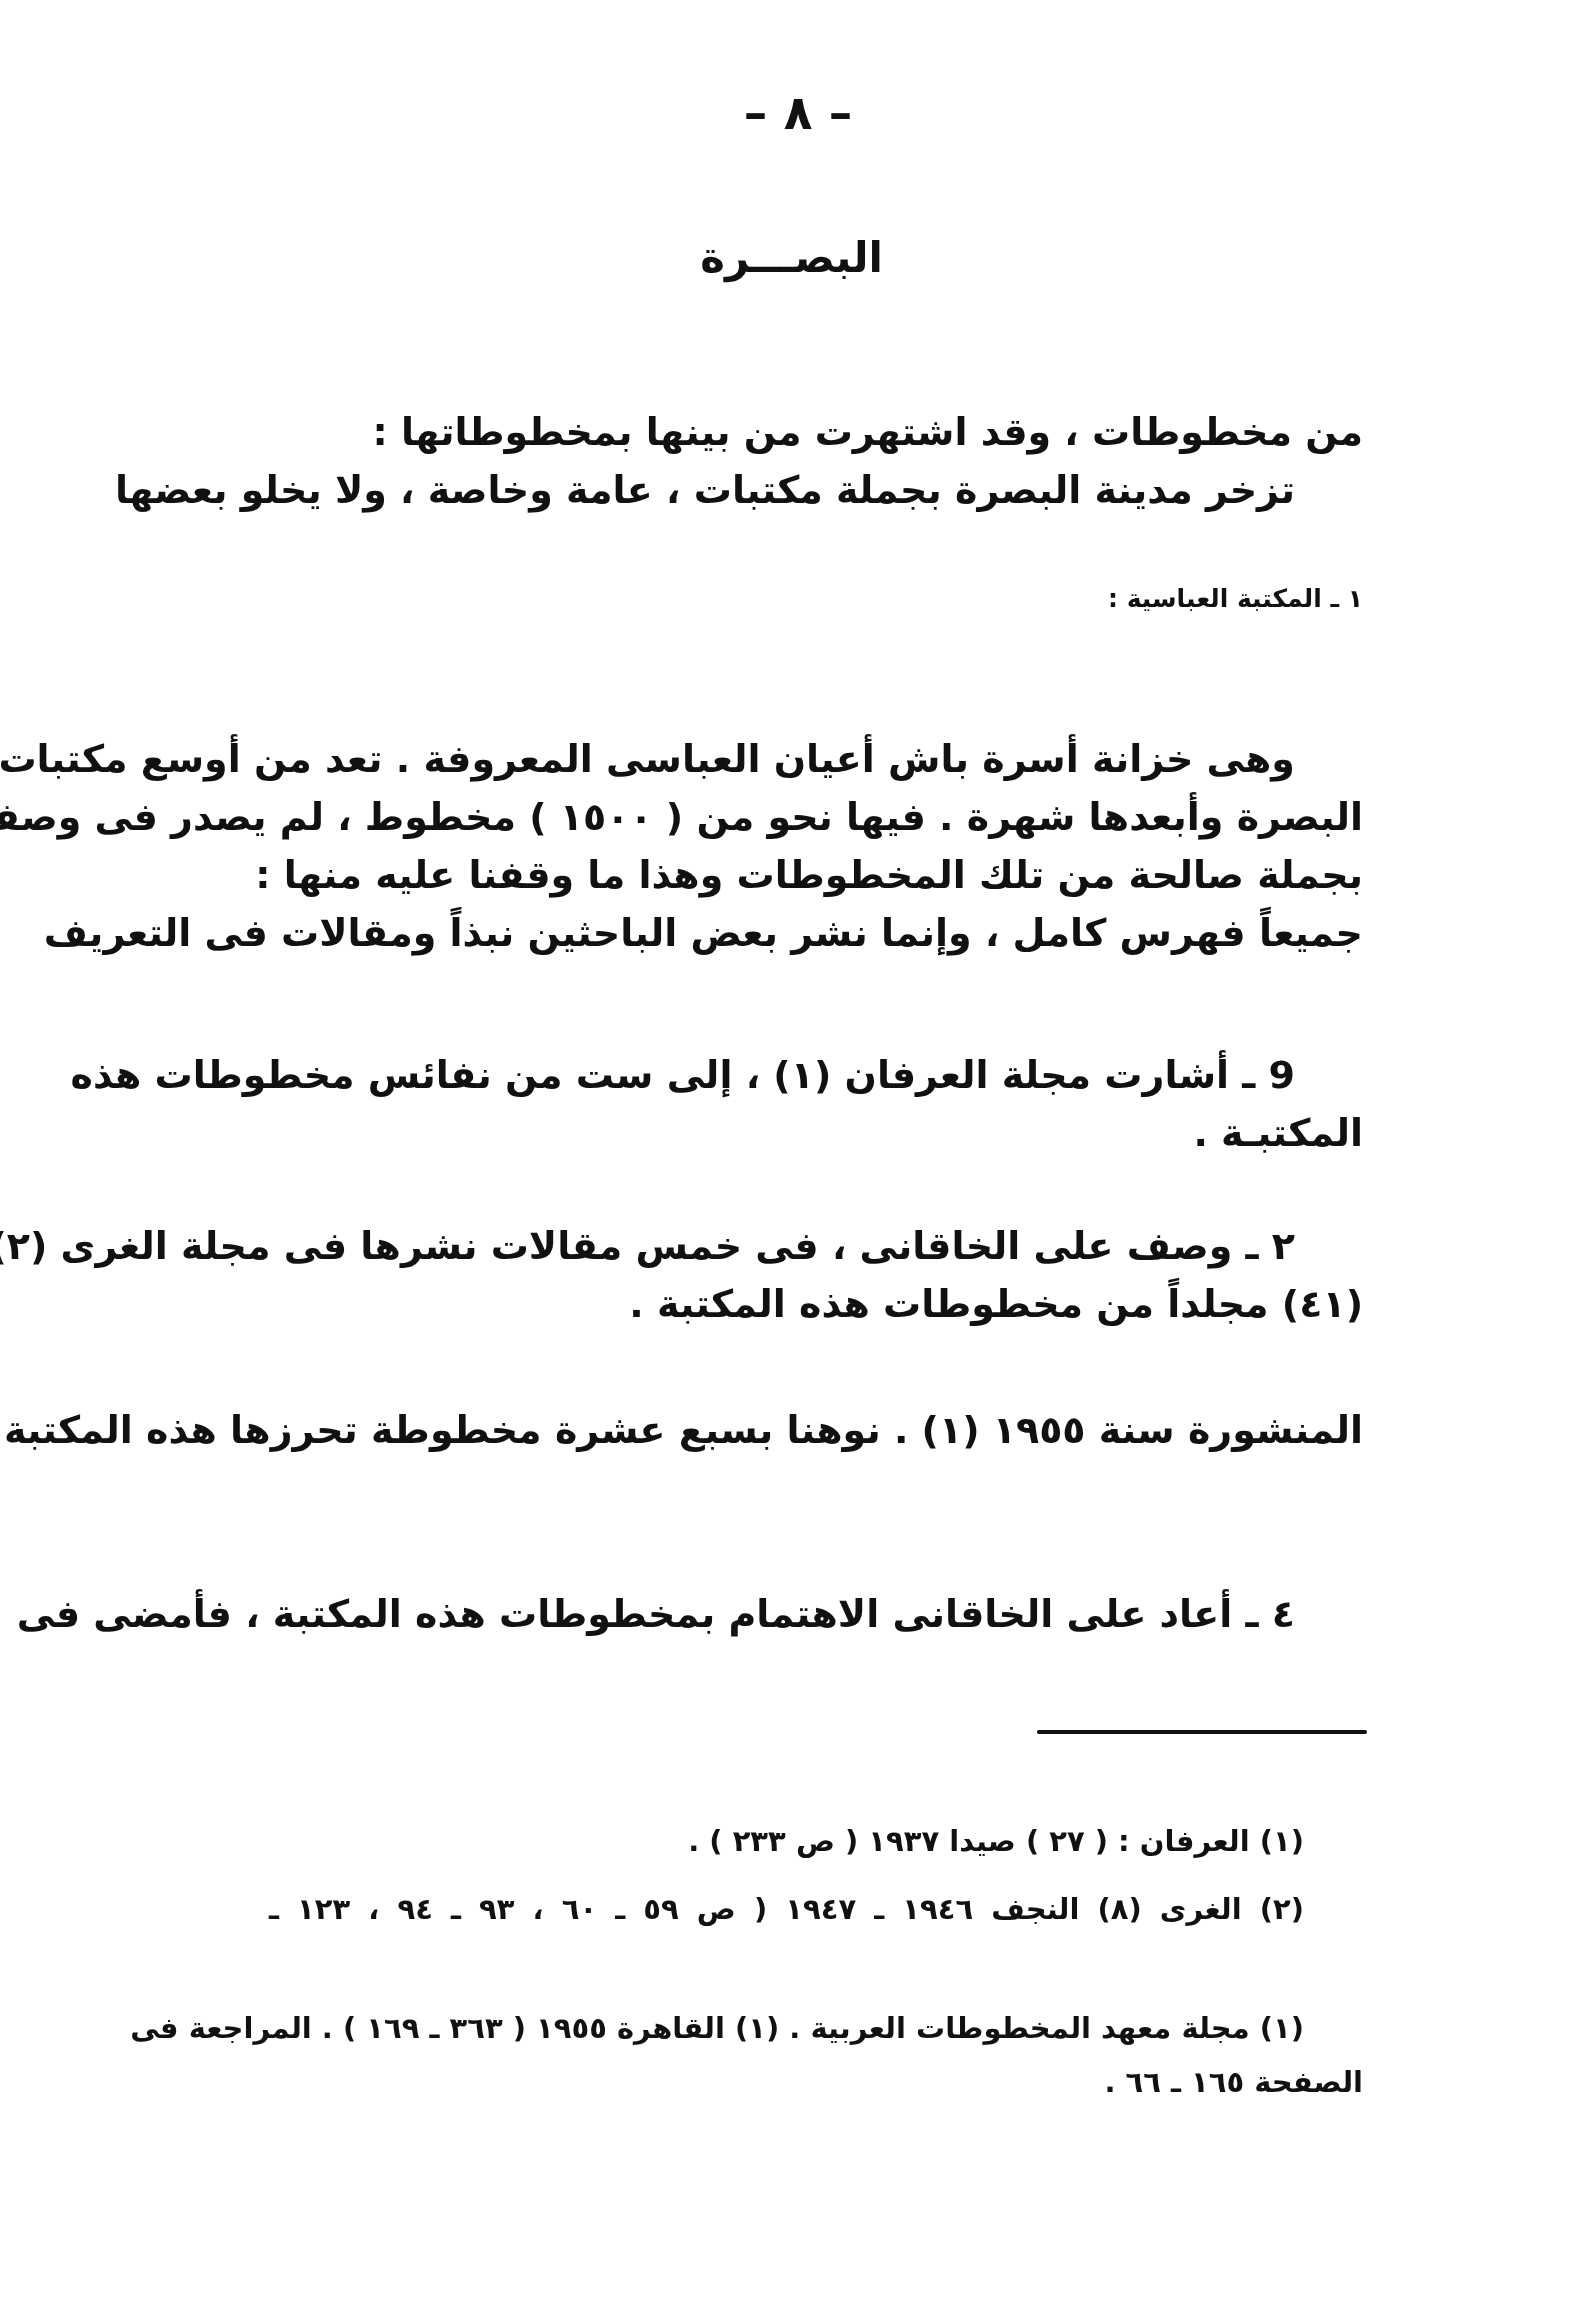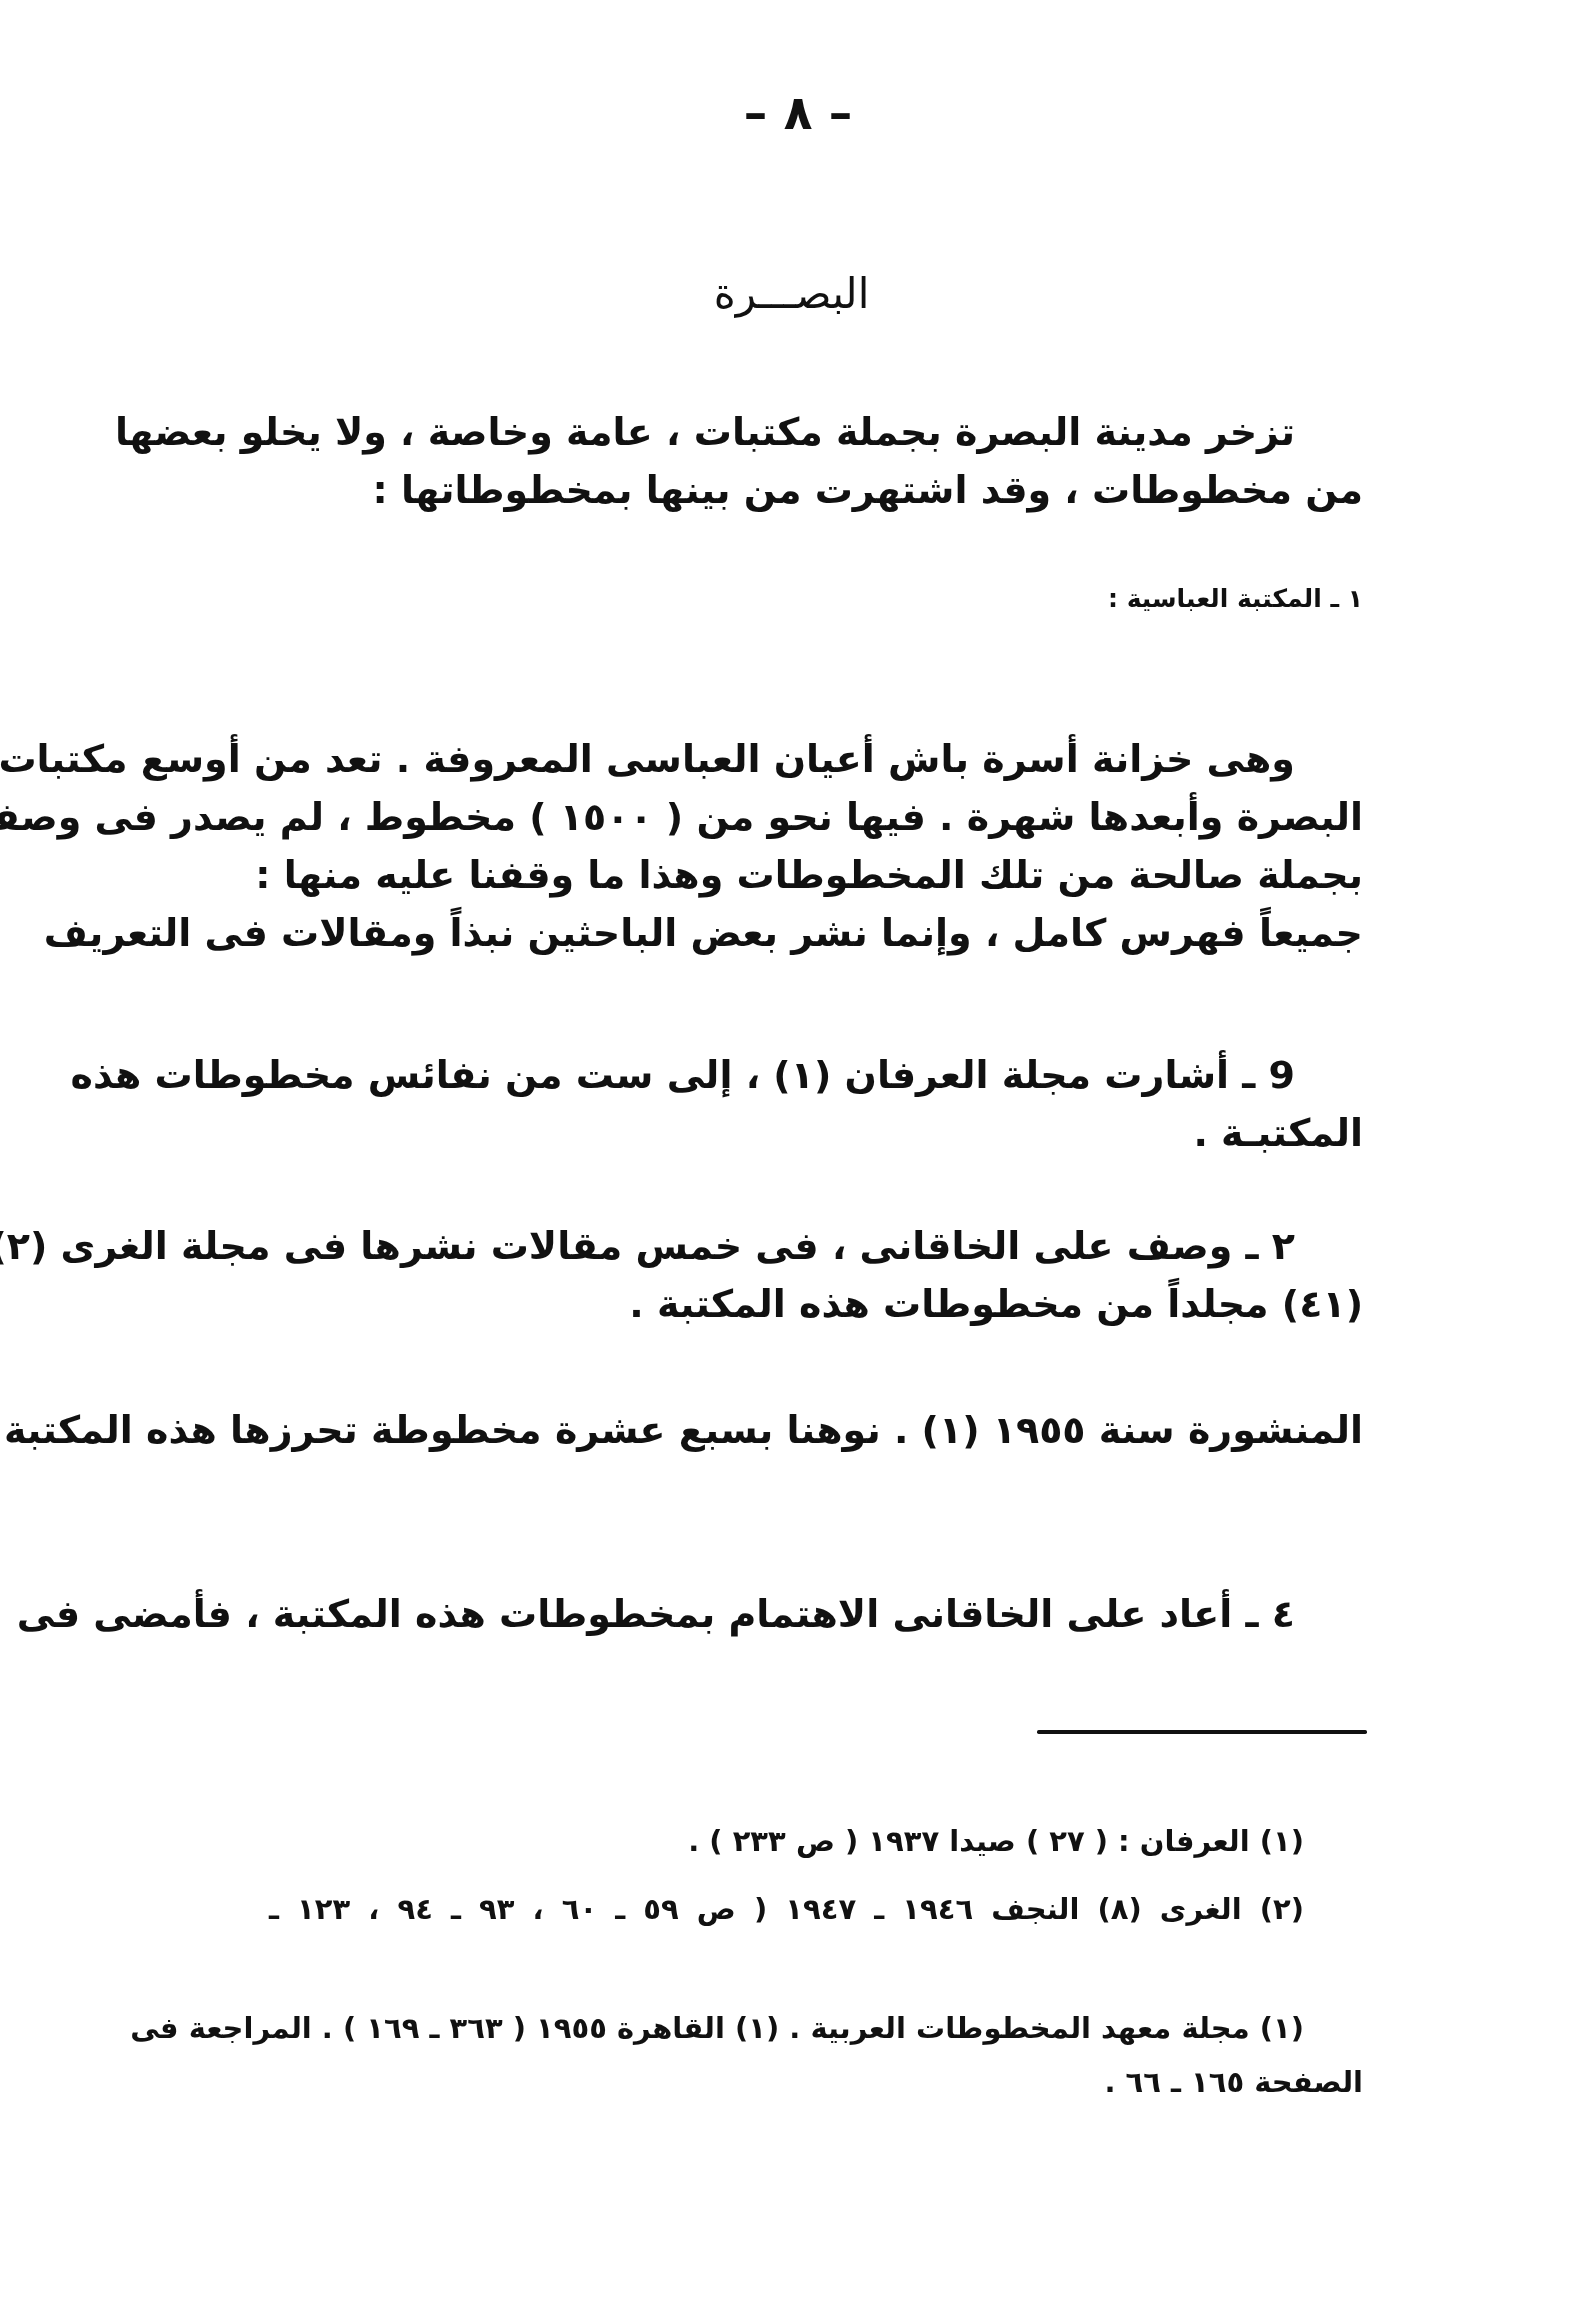--- a/index.html
+++ b/index.html
@@ -15,21 +15,21 @@
     position: absolute; left: 0; top: 0;
     width: 1596px; height: 2307px;
   }
   .abs { position: absolute; direction: rtl; white-space: nowrap; }
   .page-number {
     left: 0; width: 1596px; top: 85px; text-align: center;
     font-size: 47px; font-weight: bold; direction: ltr;
   }
   .title {
     left: 0; width: 1583px; top: 233px; text-align: center;
-    font-size: 42px; font-weight: normal; letter-spacing: 1.7px; margin-top: 36px;
+    font-size: 42px; font-weight: bold; letter-spacing: 1.7px;
   }
   .body-block {
     position: absolute; left: 269px; width: 1094px;
     direction: rtl; text-align: justify; text-align-last: right;
     font-size: 38px; font-weight: bold;
   }
   .body-line {
     display: block; height: 58px; line-height: 58px; white-space: nowrap;
     text-align: justify; text-align-last: justify;
   }
@@ -55,22 +55,22 @@
 </head>
 <body>
 
 <div class="page">
 
   <div class="abs page-number">– ٨ –</div>
 
   <div class="abs title">البصـــرة</div>
 
   <div class="body-block" style="top:403px;">
+    <span class="body-line last">من مخطوطات ، وقد اشتهرت من بينها بمخطوطاتها  :</span>
     <span class="body-line"><span class="indent"></span><span>تزخر مدينة البصرة بجملة مكتبات ، عامة وخاصة ، ولا يخلو بعضها</span></span>
-    <span class="body-line last">من مخطوطات ، وقد اشتهرت من بينها بمخطوطاتها  :</span>
   </div>
 
   <div class="abs section-heading">١ ـ المكتبة العباسية  :</div>
 
   <div class="body-block" style="top:730px;">
     <span class="body-line"><span class="indent"></span><span>وهى خزانة أسرة باش أعيان العباسى المعروفة . تعد من أوسع  مكتبات</span></span>
     <span class="body-line">البصرة وأبعدها شهرة . فيها نحو من ( ١٥٠٠ ) مخطوط ، لم يصدر فى وصفها</span>
     <span class="body-line last">بجملة صالحة من تلك المخطوطات وهذا ما وقفنا عليه منها  :</span>
     <span class="body-line">جميعاً فهرس  كامل ، وإنما نشر بعض الباحثين نبذاً ومقالات  فى التعريف</span>
   </div>

